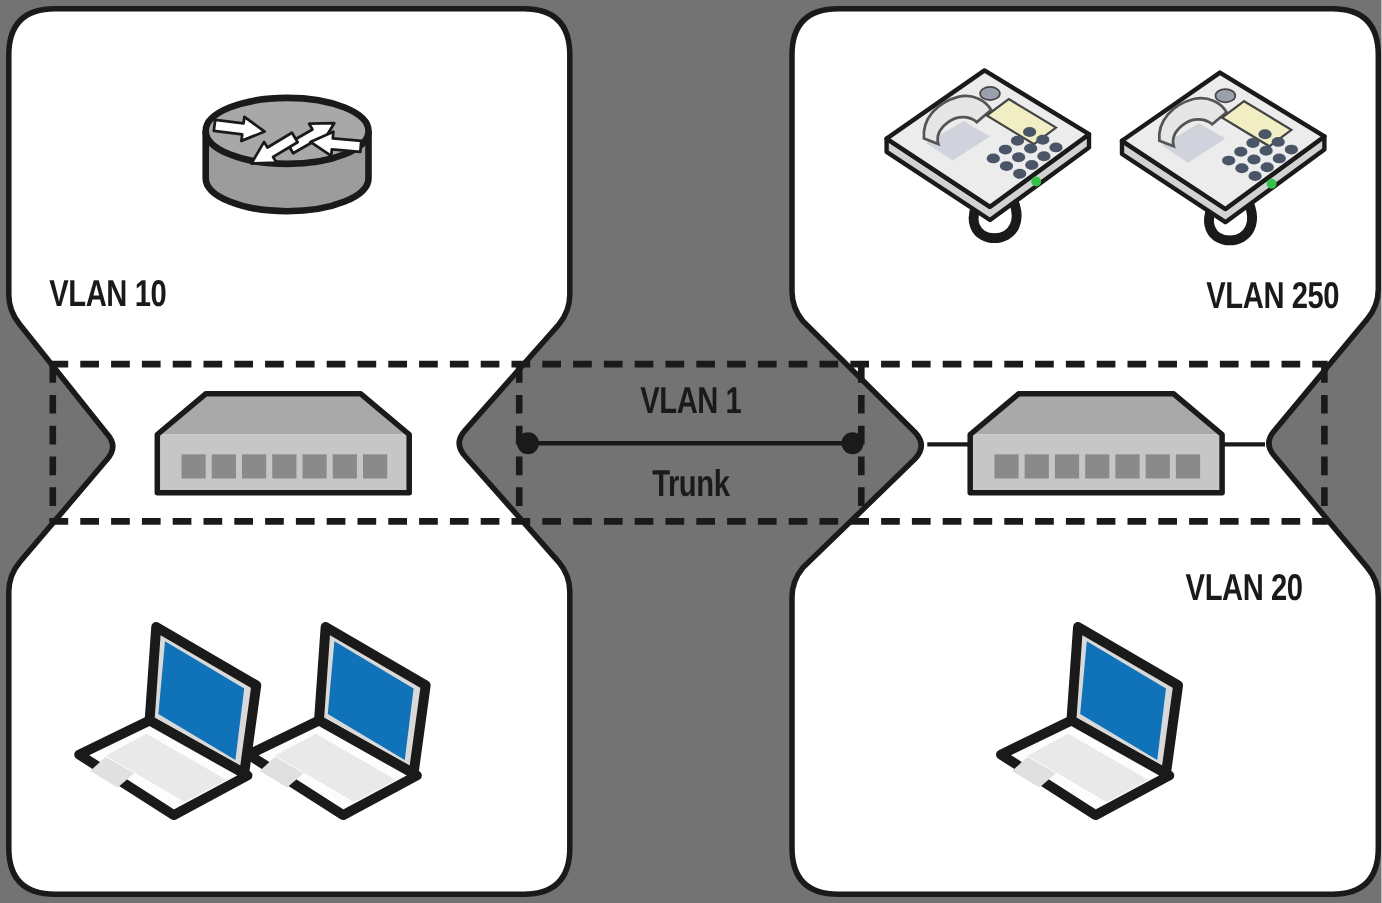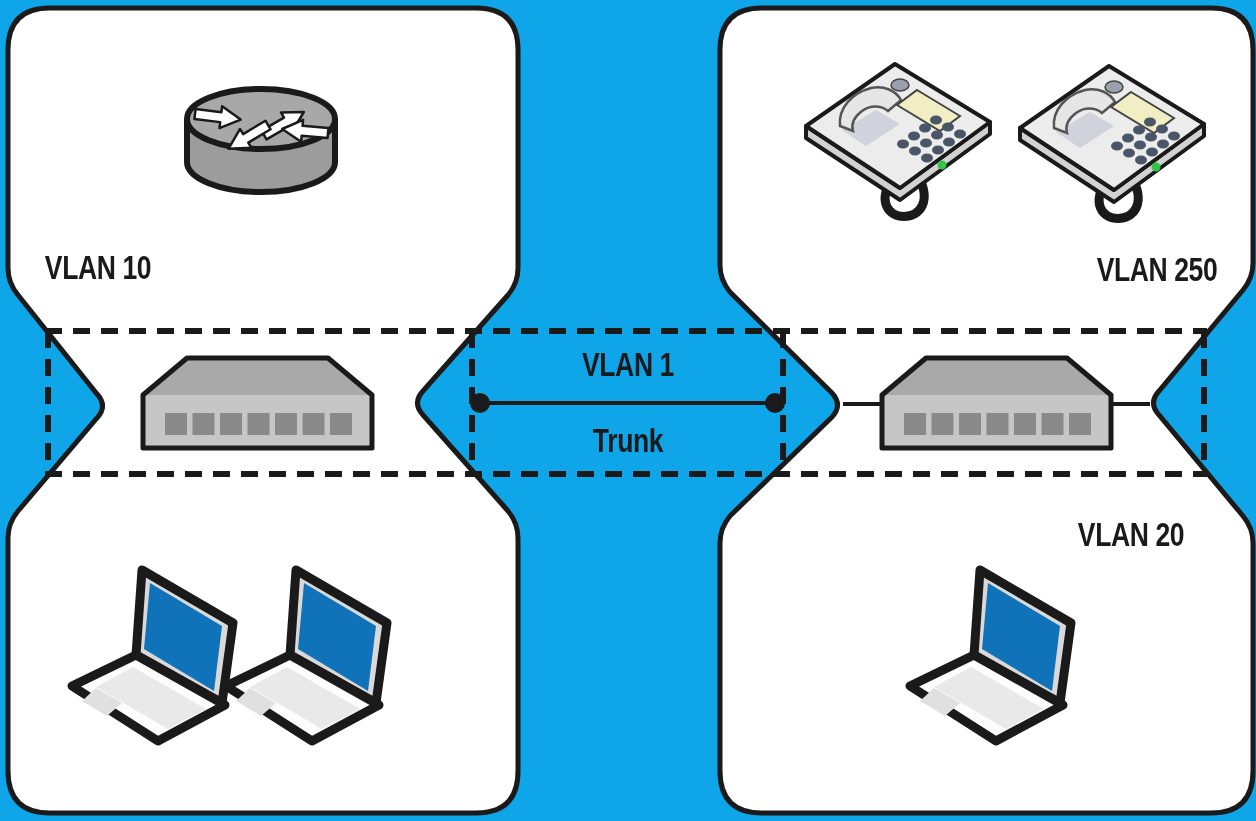--- a/index.html
+++ b/index.html
@@ -1,17 +1,17 @@
 <!DOCTYPE html>
 <html><head>
 <meta charset="utf-8">
 <style>
   html,body{margin:0;padding:0;background:#ffffff;}
   .stage{
-    position:relative;width:1256px;height:821px;background:#0ea5e9;overflow:hidden;
+    position:relative;width:1256px;height:821px;background:#737373;overflow:hidden;
     font-family:"Liberation Sans", sans-serif;
   }
   .stage svg{position:absolute;left:0;top:0;}
   .diagram-label{
     position:absolute;
     color:#1a1a1a;
     font-size:34px;
     font-weight:bold;
     white-space:nowrap;
     transform:translate(-50%,-50%) scaleX(0.78);

